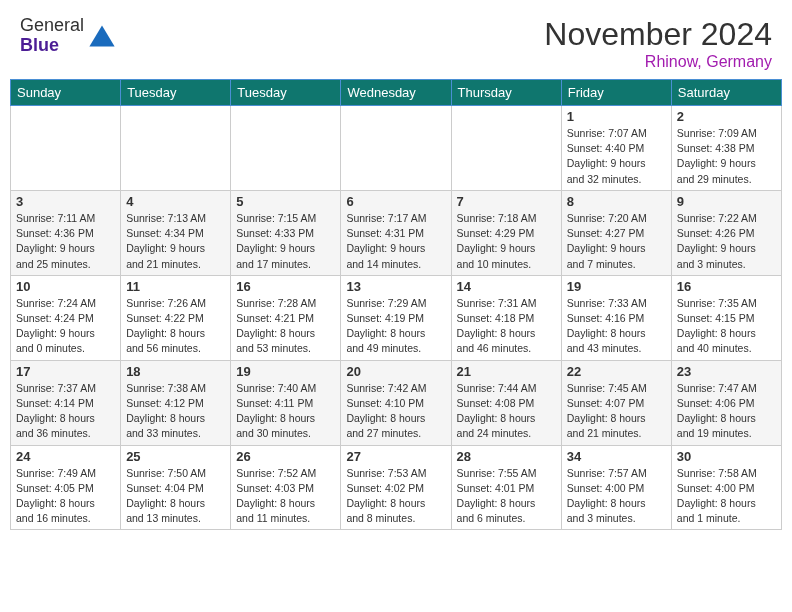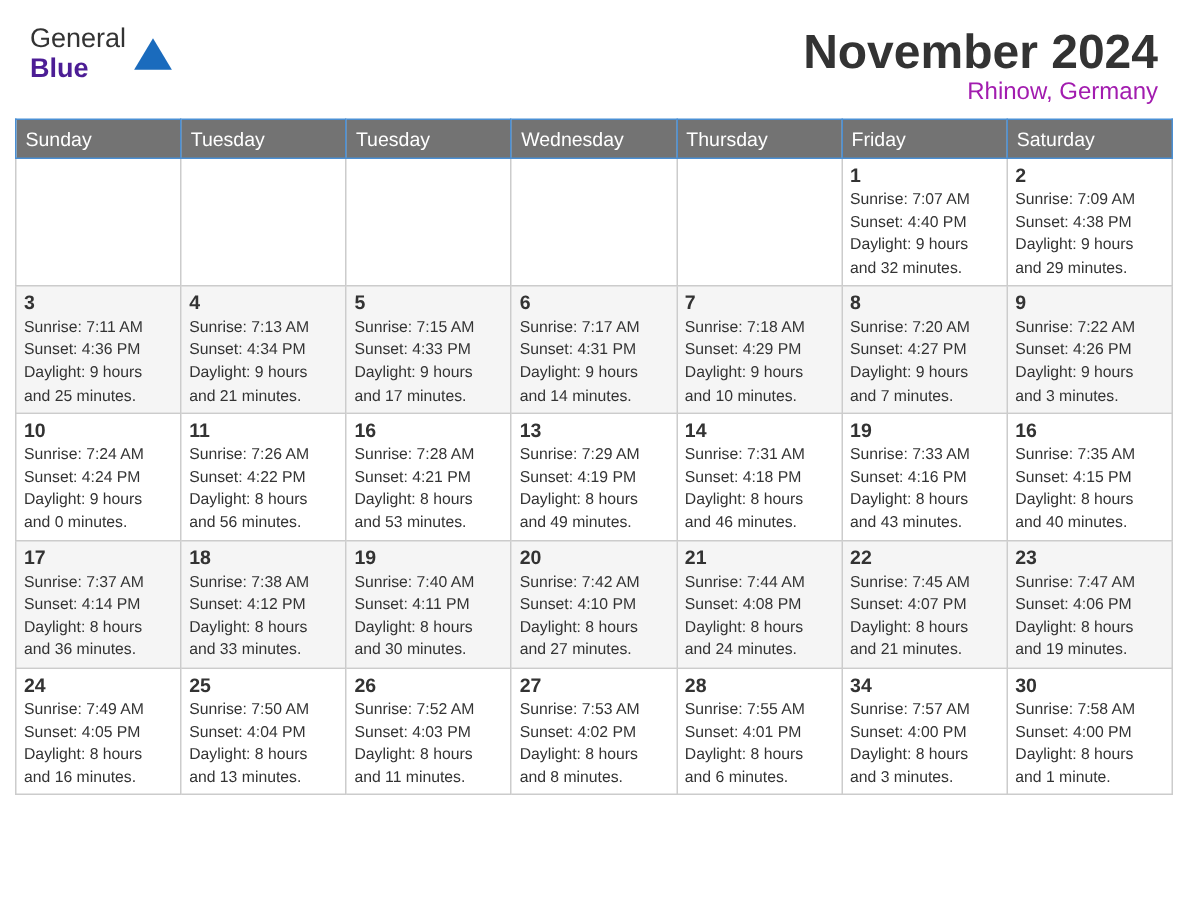--- a/index.html
+++ b/index.html
@@ -7,26 +7,26 @@
     
     .header { display: flex; justify-content: space-between; align-items: flex-start; padding: 16px 20px 8px 20px; }
     
     .logo { display: flex; align-items: center; }
     .logo-text { display: flex; flex-direction: column; line-height: 1.1; }
     .logo-general { font-size: 18px; font-weight: normal; color: #333; }
     .logo-blue { font-size: 18px; font-weight: bold; color: #4c1d95; }
     .logo-icon { width: 28px; height: 28px; margin-left: 4px; }
     
     .title-section { text-align: right; }
-    .month-title { font-size: 32px; font-weight: bold; color: #333; }
+    .month-title { font-size: 32px; font-weight: normal; color: #333; }
     .location { font-size: 16px; color: #a21caf; }
     
     .calendar { margin: 0 10px 10px 10px; border-collapse: collapse; width: calc(100% - 20px); }
     
-    .calendar th { background: #737373; color: #fff; text-align: left; padding: 5px 6px; font-size: 13px; font-weight: normal; border: 1px solid #4a8fd4; }
+    .calendar th { background: #0f766e; color: #fff; text-align: left; padding: 5px 6px; font-size: 13px; font-weight: normal; border: 1px solid #4a8fd4; }
     
     .calendar td { vertical-align: top; border: 1px solid #ccc; padding: 3px 5px; width: calc(100% / 7); height: 82px; background: #fff; }
     
     .calendar tr:nth-child(even) td { background: #f5f5f5; }
     
     .day-num { font-size: 13px; font-weight: bold; color: #333; display: block; margin-bottom: 2px; }
     .day-info { font-size: 10.5px; color: #333; line-height: 1.45; }
     
     .empty-cell { background: #fff !important; }
   </style>

